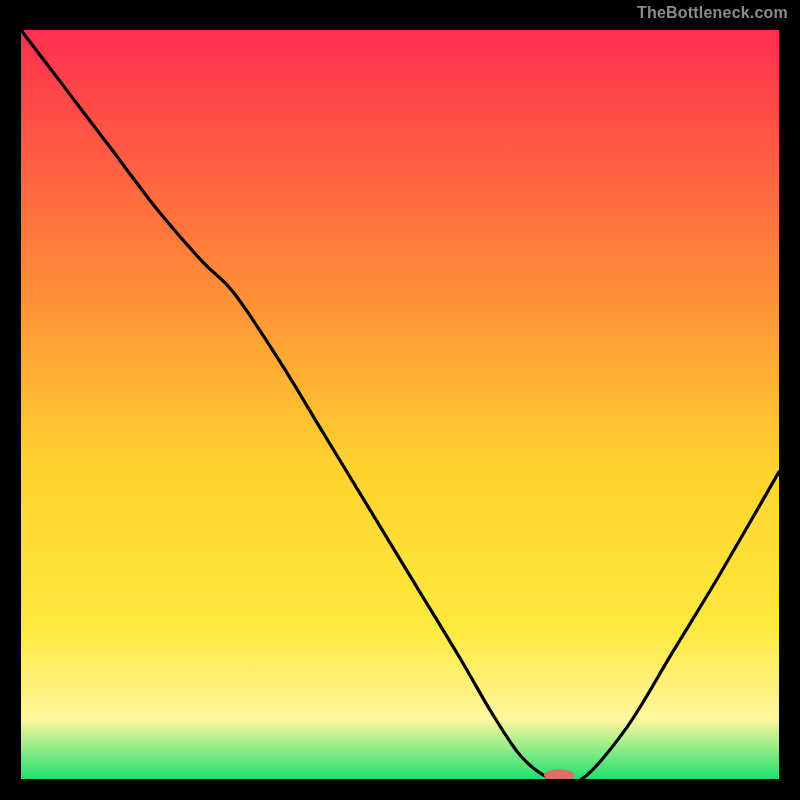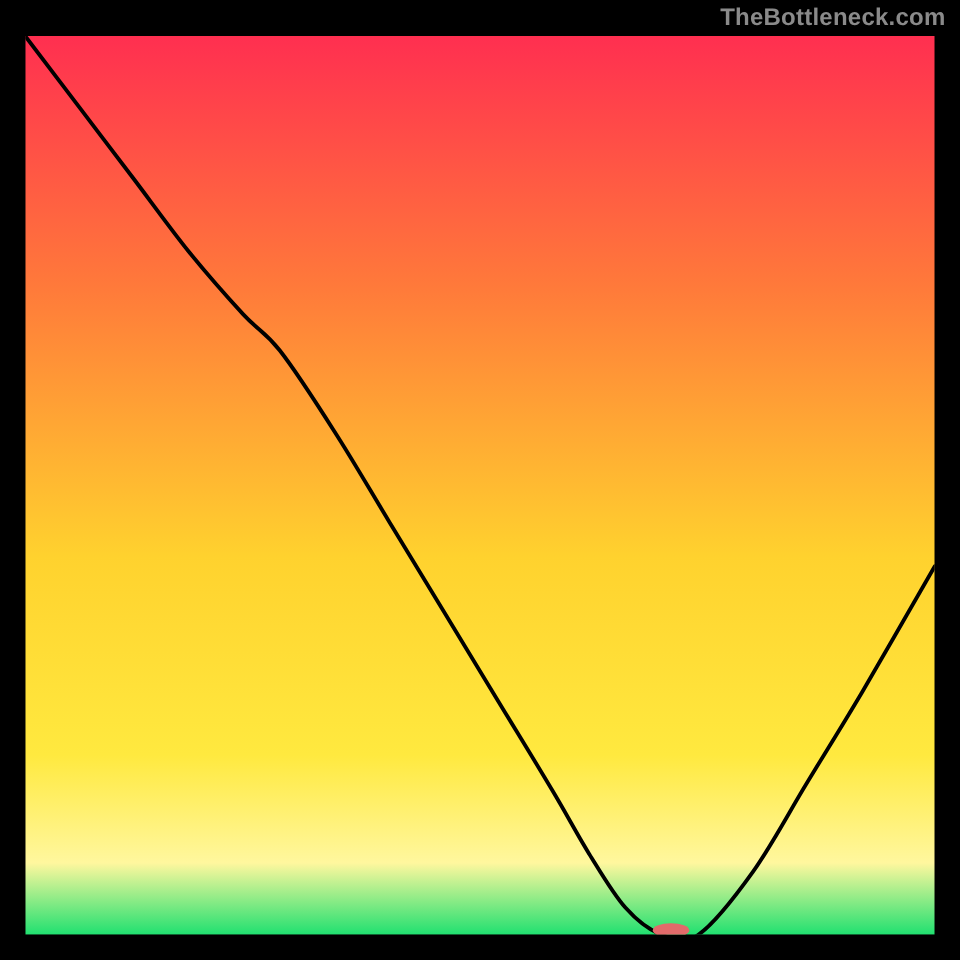--- a/index.html
+++ b/index.html
@@ -16,21 +16,21 @@
     top: 0;
     width: 800px;
     height: 800px;
     background: #000;
   }
   .watermark {
     position: absolute;
     top: 4px;
     right: 12px;
     font-family: Arial, Helvetica, sans-serif;
-    font-size: 20px;
+    font-size: 16px;
     font-weight: 600;
     color: #8a8a8a;
     letter-spacing: 0.2px;
     user-select: none;
   }
   .plot {
     position: absolute;
     left: 21px;
     top: 30px;
     width: 758px;

